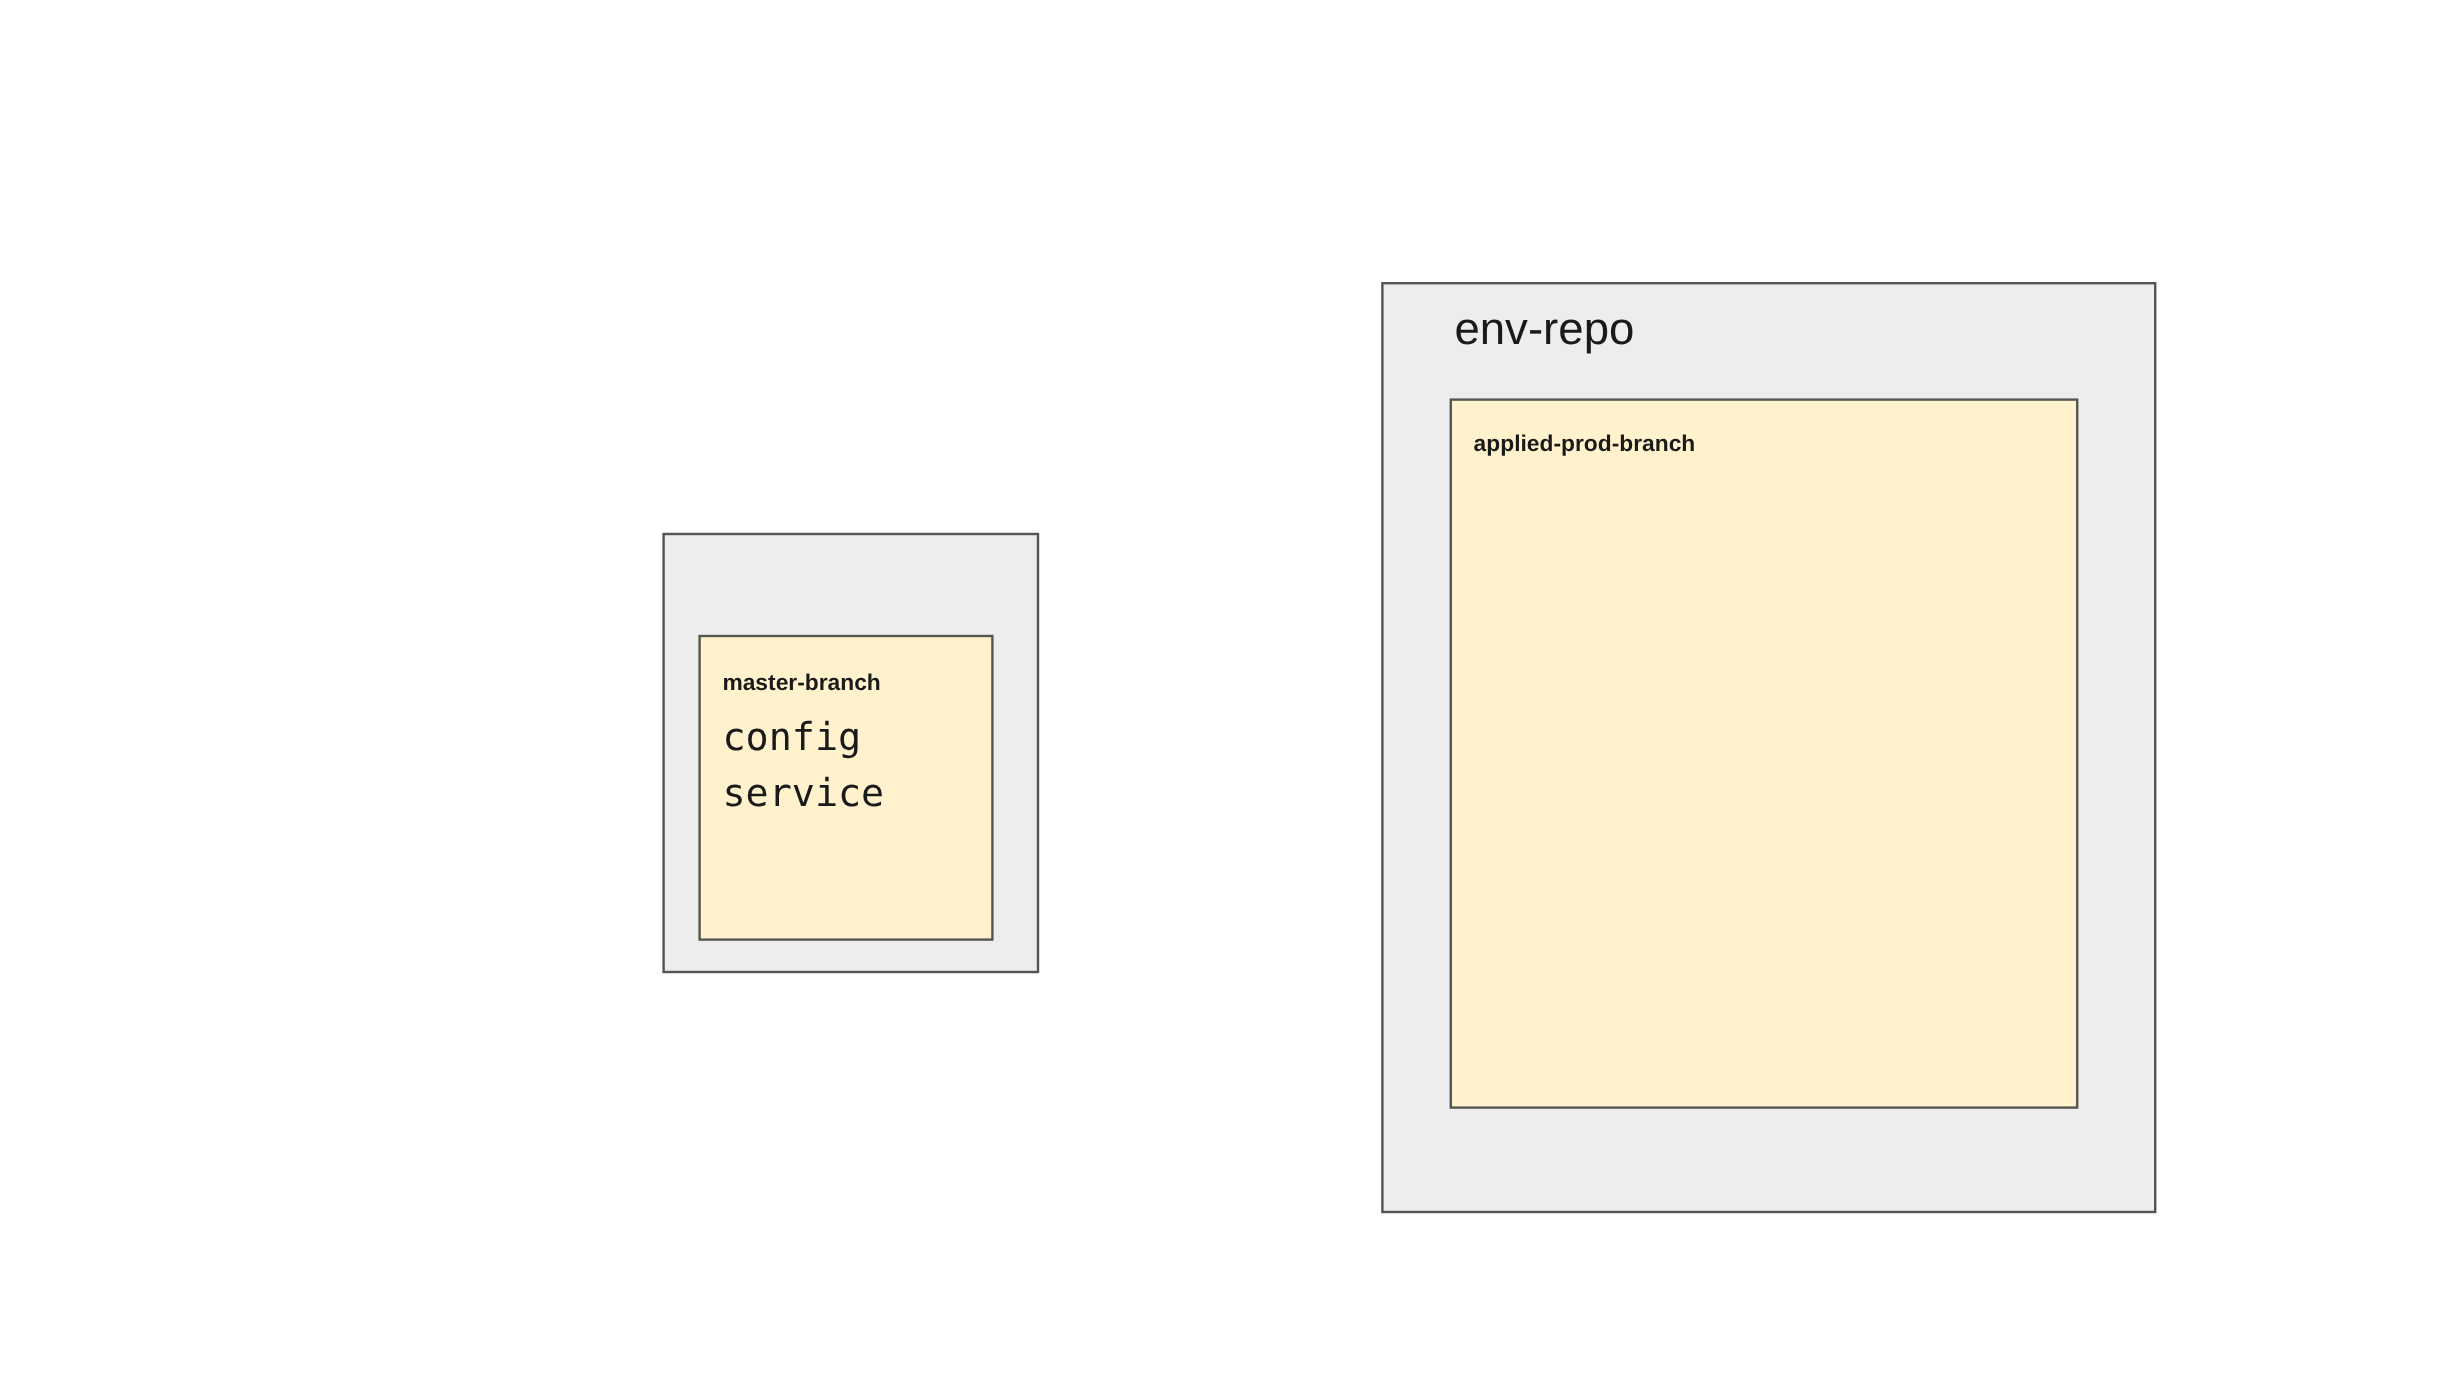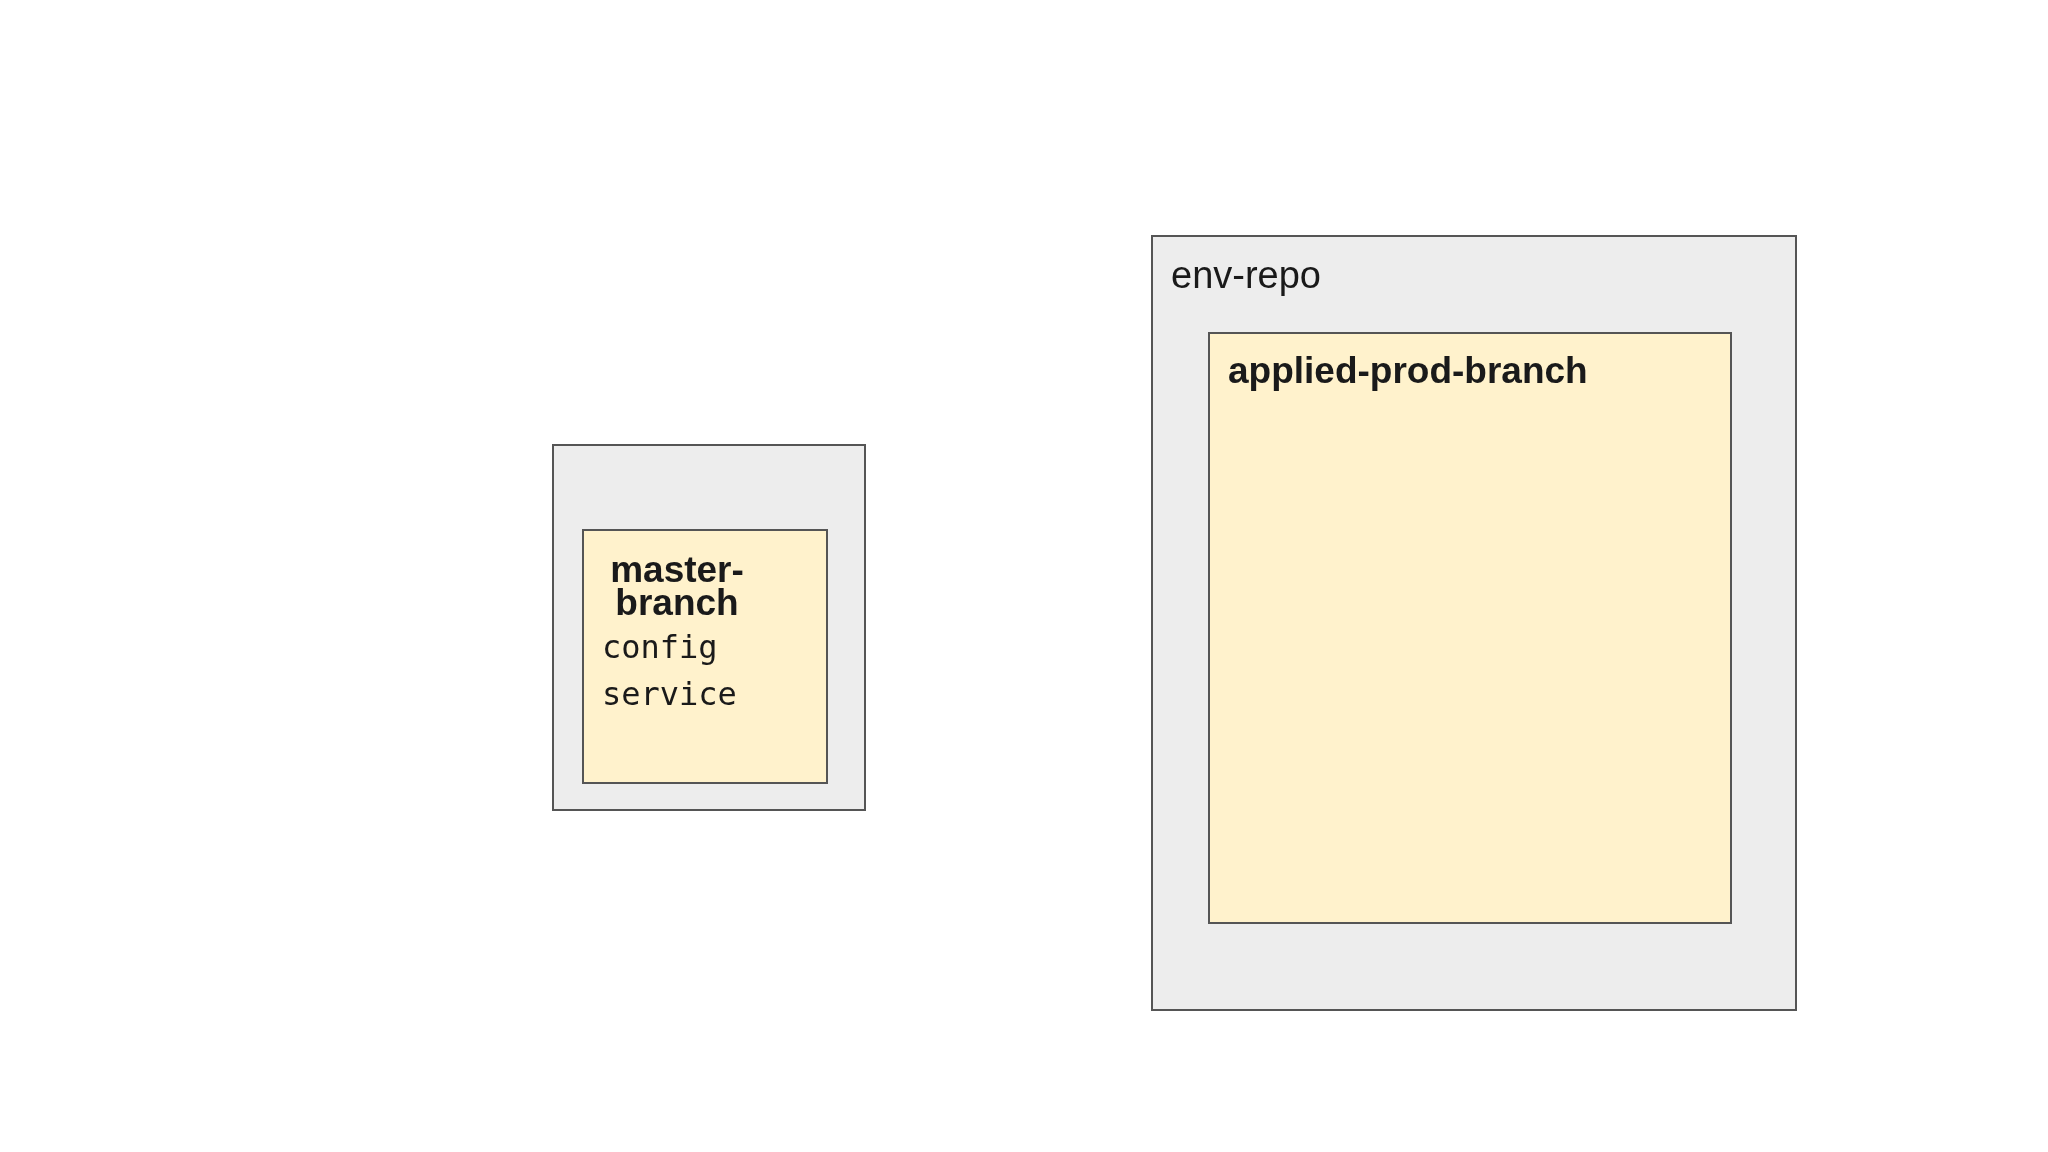--- a/index.html
+++ b/index.html
@@ -28,20 +28,21 @@
     left: 552px;
     top: 444px;
     width: 314px;
     height: 367px;
   }
   .repo-env {
     left: 1151px;
     top: 235px;
     width: 646px;
     height: 776px;
+    padding-left: 41px;
   }
   .repo-label {
     margin: 16px 0 0 18px;
     font-size: 38px;
     line-height: 44px;
     color: var(--text-color, #1a1a1a);
     white-space: nowrap;
   }
   .branch-box {
     position: absolute;
@@ -58,27 +59,26 @@
   }
   .branch-env {
     left: 55px;
     top: 95px;
     width: 524px;
     height: 592px;
     padding: 20px 18px;
   }
   .branch-label {
     font-weight: bold;
-    font-size: 37px;
+    font-size: 19px;
     line-height: 33px;
     color: var(--text-color, #1a1a1a);
   }
   .wrap-narrow {
     max-width: 150px; 
-    text-align: center;
   }
   .branch-items {
     margin-top: 5px;
     font-family: "DejaVu Sans Mono", monospace;
     font-size: 32px;
     line-height: 47px;
     color: var(--text-color, #1a1a1a);
   }
   .branch-item {
     white-space: nowrap;

